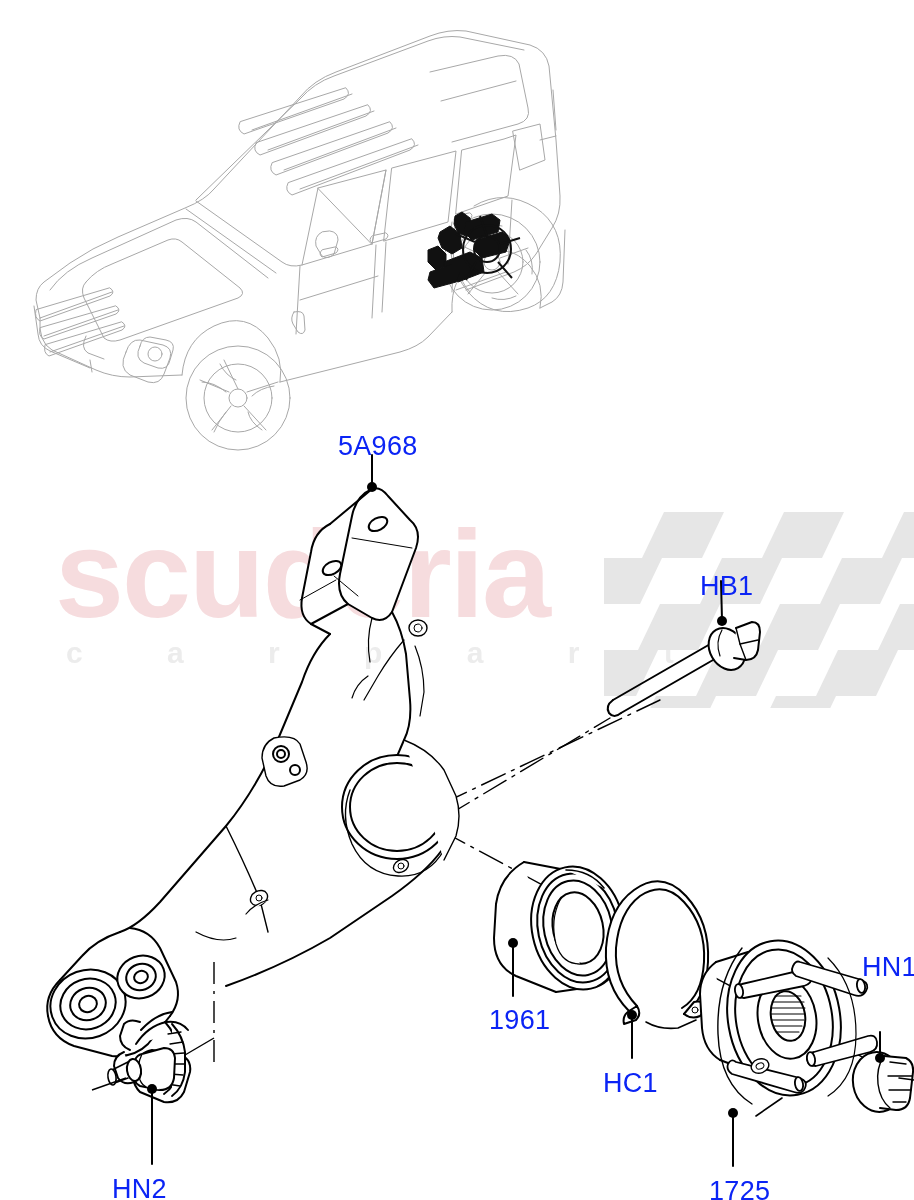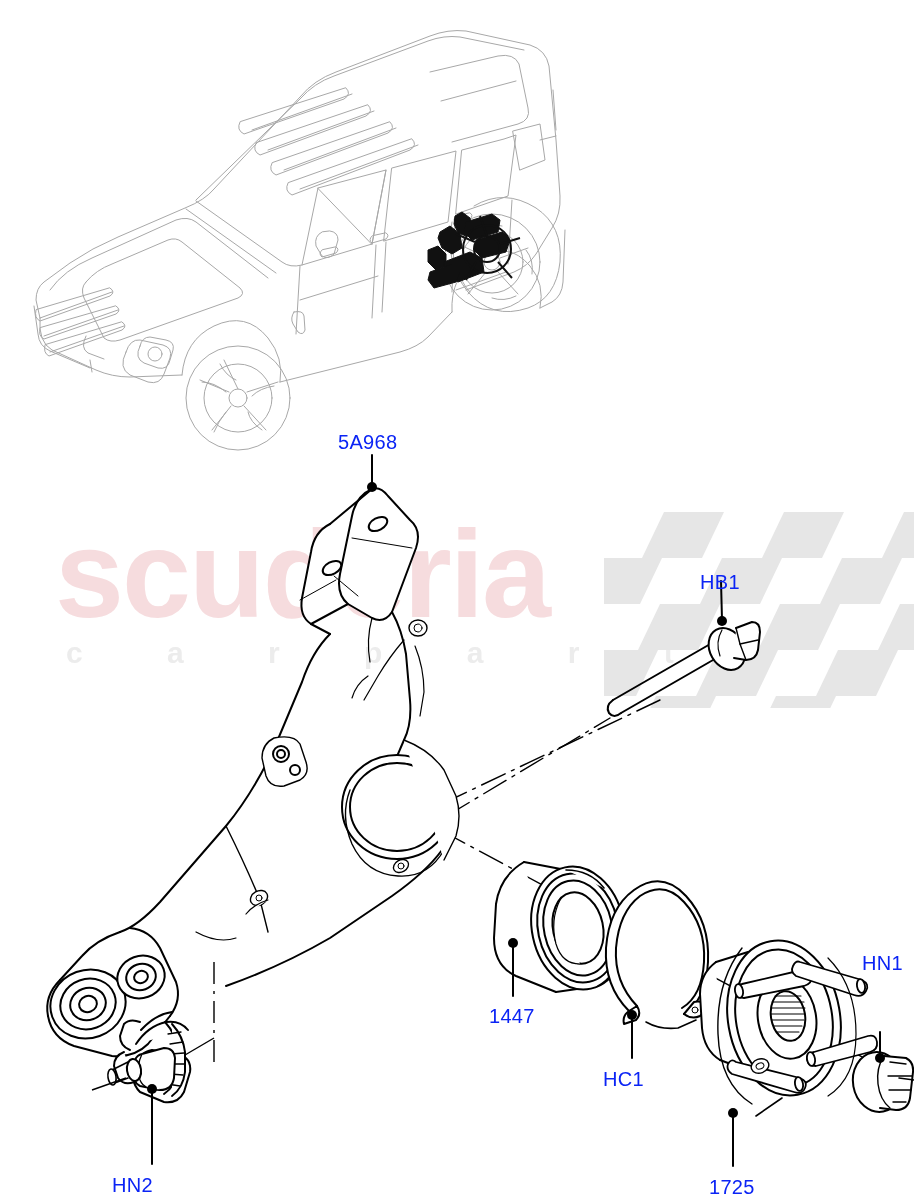--- a/index.html
+++ b/index.html
@@ -55,21 +55,21 @@
   
   #art{
     position:absolute;
     inset:0;
     z-index:3;
   }
   
   .label{
     position:absolute;
     color:#0b24f5;
-    font-size:20px;
+    font-size:27px;
     font-weight:500;
     letter-spacing:.3px;
     white-space:nowrap;
     z-index:5;
   }
 </style>
 </head>
 <body>
 
 <div id="page">
@@ -451,21 +451,21 @@
     <g stroke="#000000" stroke-width="1.4" fill="none">
       <path d="M185 1055 L214 1038"></path>
       <path d="M126 1078 L92 1090"></path>
     </g>
   </svg>
 
   <div class="label" style="left:338px;top:431px;">5A968</div>
 
   <div class="label" style="left:700px;top:571px;">HB1</div>
 
-  <div class="label" style="left:489px;top:1005px;">1447</div>
+  <div class="label" style="left:489px;top:1005px;">1961</div>
 
   <div class="label" style="left:603px;top:1068px;">HC1</div>
 
   <div class="label" style="left:709px;top:1176px;">1725</div>
 
   <div class="label" style="left:862px;top:952px;">HN1</div>
 
   <div class="label" style="left:112px;top:1174px;">HN2</div>
 
 </div>

